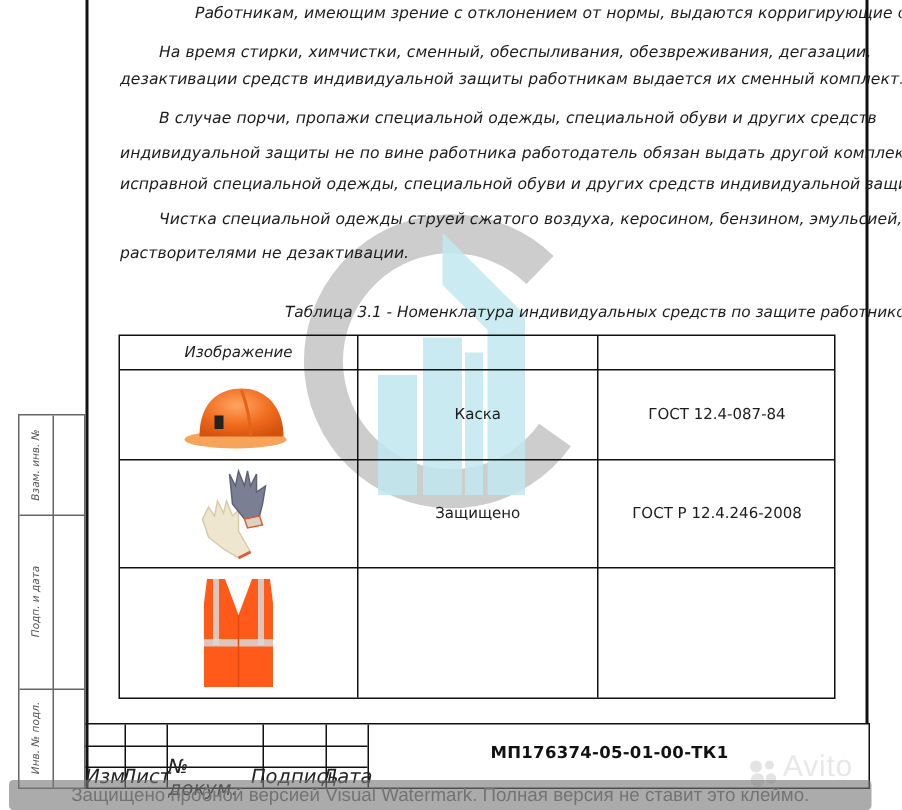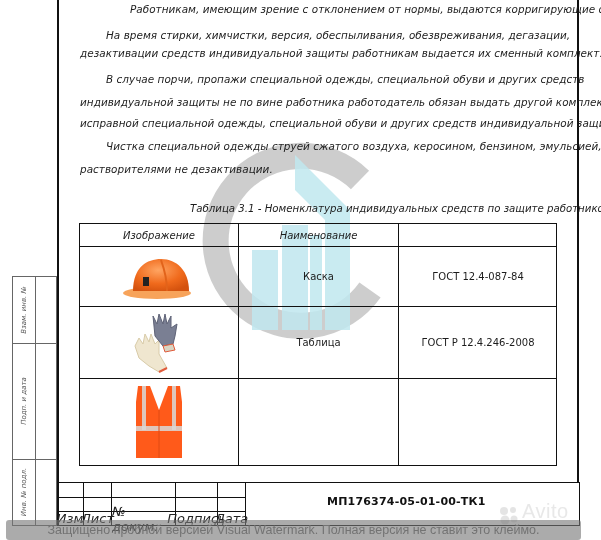--- a/index.html
+++ b/index.html
@@ -61,41 +61,40 @@
 <svg class="wm" viewBox="0 0 200 200">
   <path d="M160 40 A85 85 0 1 0 170 150" fill="none" stroke="#c4c4c4" stroke-width="26" opacity="0.85"></path>
   <polygon points="95,15 150,70 150,190 125,190 125,80 95,50" fill="#bfe8ee" opacity="0.85"></polygon>
   <rect x="52" y="110" width="26" height="80" fill="#bfe6ef" opacity="0.85"></rect>
   <rect x="82" y="85" width="26" height="105" fill="#bfe6ef" opacity="0.85"></rect>
   <rect x="110" y="95" width="12" height="95" fill="#bfe8ee" opacity="0.85"></rect>
 </svg>
 
 <div class="para" style="top:3px; padding-left:50px; width:478px;">Работникам, имеющим зрение с отклонением от нормы, выдаются корригирующие очки.</div>
 
-<div class="para justify indent" style="top:29px;">На время стирки, химчистки, версия, обеспыливания, обезвреживания, дегазации,</div>
+<div class="para justify indent" style="top:29px;">На время стирки, химчистки, сменный, обеспыливания, обезвреживания, дегазации,</div>
 <div class="para" style="top:47px;">дезактивации средств индивидуальной защиты работникам выдается их сменный комплект.</div>
 
 <div class="para justify indent" style="top:73px;">В случае порчи, пропажи специальной одежды, специальной обуви и других средств</div>
 <div class="para justify" style="top:96px;">индивидуальной защиты не по вине работника работодатель обязан выдать другой комплект</div>
 <div class="para" style="top:117px;">исправной специальной одежды, специальной обуви и других средств индивидуальной защиты.</div>
 
 <div class="para justify indent" style="top:140px;">Чистка специальной одежды струей сжатого воздуха, керосином, бензином, эмульсией,</div>
 <div class="para" style="top:163px;">растворителями не дезактивации.</div>
 
 <div class="caption">Таблица 3.1 - Номенклатура индивидуальных средств по защите работников</div>
 
 <div class="tbl">
   <div class="vline" style="left:158px;"></div>
   <div class="vline" style="left:318px;"></div>
   <div class="hline" style="top:22px;"></div>
   <div class="hline" style="top:82px;"></div>
   <div class="hline" style="top:154px;"></div>
 
   <div class="cell hdr" style="left:0; top:0; width:158px; height:22px;">Изображение</div>
-  <div class="cell hdr" style="left:159px; top:0; width:159px; height:22px;">Наименование</div>
 
   <div class="cell" style="left:0; top:23px; width:158px; height:59px;">
     <svg width="80" height="48" viewBox="0 0 80 48">
       <defs>
         <radialGradient id="hg" cx="45%" cy="35%" r="70%">
           <stop offset="0%" stop-color="#ffa562"></stop>
           <stop offset="60%" stop-color="#f06a1c"></stop>
           <stop offset="100%" stop-color="#d4520e"></stop>
         </radialGradient>
       </defs>
@@ -109,21 +108,21 @@
   <div class="cell" style="left:319px; top:23px; width:158px; height:59px;">ГОСТ 12.4-087-84</div>
 
   <div class="cell" style="left:0; top:83px; width:158px; height:71px;">
     <svg width="60" height="66" viewBox="0 0 60 66">
       <path d="M6 36 L10 28 L14 34 L16 24 L20 32 L22 24 L26 34 L30 30 L30 44 L38 58 L30 62 L20 56 L10 48 Z" fill="#efe6cf" stroke="#d8cba8" stroke-width="1"></path>
       <path d="M30 62 L38 58" stroke="#e05a3a" stroke-width="2"></path>
       <path d="M24 6 L28 14 L30 4 L34 14 L36 4 L38 14 L42 6 L42 18 L48 14 L46 26 L44 34 L34 36 L26 26 Z" fill="#7a7f93" stroke="#5e6276" stroke-width="1"></path>
       <path d="M34 36 L44 34 L46 40 L36 42 Z" fill="#d9d4c2" stroke="#e05a3a" stroke-width="1"></path>
     </svg>
   </div>
-  <div class="cell" style="left:159px; top:83px; width:159px; height:71px;">Таблица</div>
+  <div class="cell" style="left:159px; top:83px; width:159px; height:71px;">Защищено</div>
   <div class="cell" style="left:319px; top:83px; width:158px; height:71px;">ГОСТ Р 12.4.246-2008</div>
 
   <div class="cell" style="left:0; top:155px; width:158px; height:86px;">
     <svg width="54" height="80" viewBox="0 0 54 80">
       <path d="M6 4 L18 4 L27 28 L36 4 L48 4 L50 20 L50 76 L4 76 L4 20 Z" fill="#ff5a1a"></path>
       <rect x="10" y="4" width="4" height="44" fill="#d8d8d8" opacity="0.85"></rect>
       <rect x="40" y="4" width="4" height="44" fill="#d8d8d8" opacity="0.85"></rect>
       <rect x="4" y="44" width="46" height="5" fill="#d8d8d8" opacity="0.85"></rect>
       <line x1="27" y1="28" x2="27" y2="76" stroke="#e04a12" stroke-width="1"></line>
     </svg>

